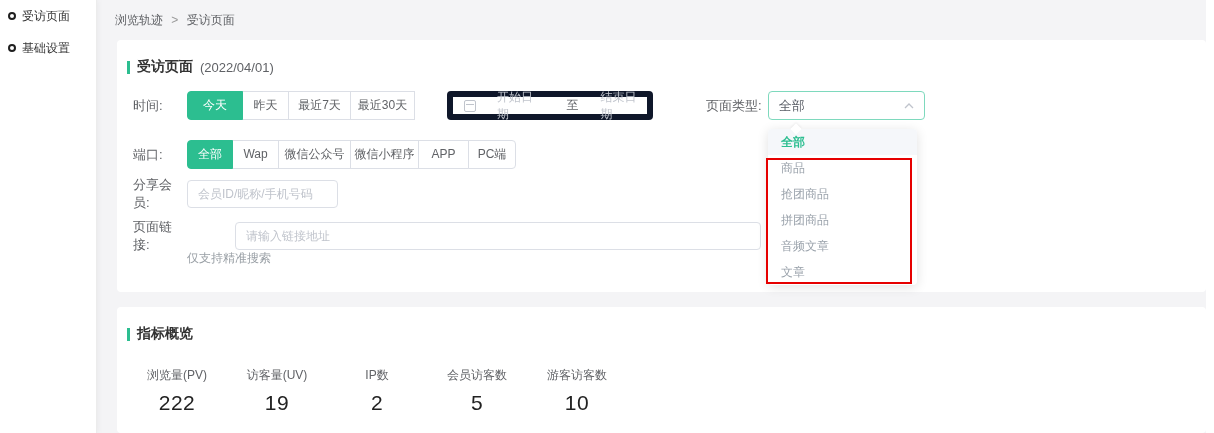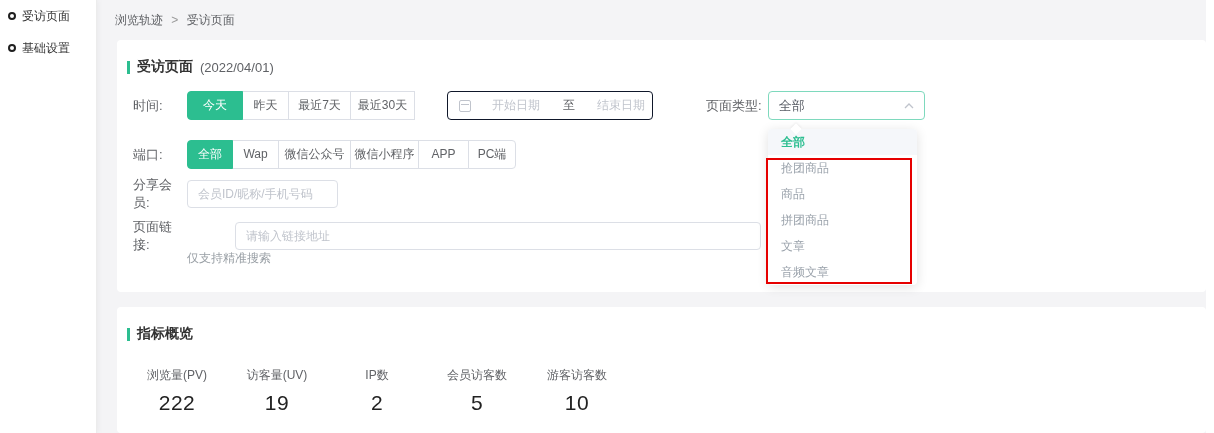--- a/index.html
+++ b/index.html
@@ -49,21 +49,21 @@
     background:#fff; border:1px solid #dcdfe6; cursor:pointer; position:relative;
   }
   .seg + .seg{ margin-left:-1px; }
   .seg:first-child{ border-radius:4px 0 0 4px; }
   .seg:last-child{ border-radius:0 4px 4px 0; }
   .seg.active{ background:#2cbe90; border-color:#2cbe90; color:#fff; z-index:1; border-radius:4px 0 0 4px; }
   .tw0{width:56px}.tw1{width:47px}.tw2{width:63px}.tw3{width:65px}
   .pw0{width:46px}.pw1{width:47px}.pw2{width:73px}.pw3{width:69px}.pw4{width:51px}.pw5{width:48px}
 
   .date-range{
-    margin-left:32px; width:206px; height:29px; border:1px solid #0f172a; border-radius:4px;
+    margin-left:32px; width:206px; height:29px; border:6px solid #0f172a; border-radius:4px;
     display:flex; align-items:center; font-size:12px; color:#c0c4cc; background:#fff; cursor:pointer;
   }
   .cal-icon{ width:12px; height:12px; border:1px solid #c0c4cc; border-radius:2px; margin-left:11px; position:relative; flex:none;}
   .cal-icon:before{ content:""; position:absolute; left:1px; right:1px; top:3px; border-top:1px solid #c0c4cc; }
   .dr-start{ margin-left:21px; }
   .dr-to{ margin-left:23px; color:#606266; }
   .dr-end{ margin-left:22px; }
 
   .ptype-label{ margin-left:53px; font-size:13px; color:#606266; }
   .select-box{
@@ -210,22 +210,22 @@
     <div class="stat">
       <div class="stat-label">游客访客数</div>
       <div class="stat-value">10</div>
     </div>
   </div>
 </section>
 
 <div class="dropdown">
   <span class="caret"></span>
   <div class="opt selected">全部</div>
+  <div class="opt">商品</div>
   <div class="opt">抢团商品</div>
-  <div class="opt">商品</div>
   <div class="opt">拼团商品</div>
+  <div class="opt">音频文章</div>
   <div class="opt">文章</div>
-  <div class="opt">音频文章</div>
 </div>
 
 <div class="annotation"></div>
 
 <div class="scroll-strip"></div>
 
 </body></html>

